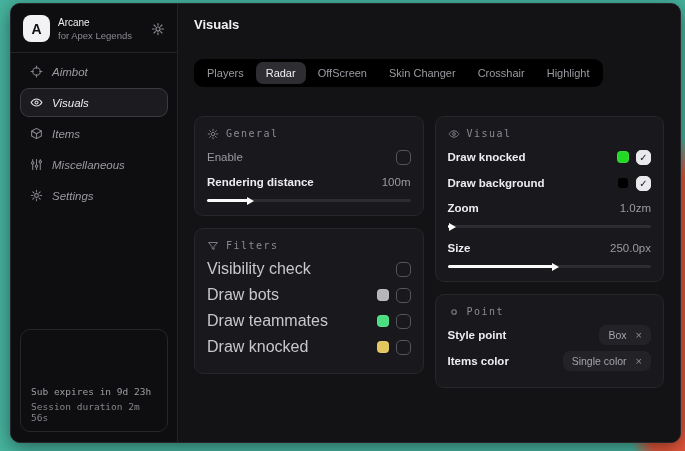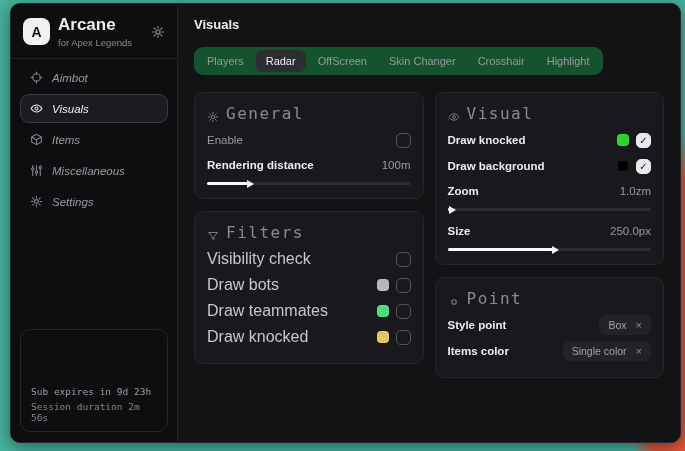--- a/index.html
+++ b/index.html
@@ -14,47 +14,47 @@
     position:absolute; left:10px; top:3px; right:4px; bottom:8px;
     background:#111114; border:1px solid #26262b; border-radius:10px;
     display:flex; overflow:hidden; box-shadow:0 4px 18px rgba(0,0,0,.45);
   }
   
   .sidebar { width:167px; background:#0e0e11; border-right:1px solid #222227; display:flex; flex-direction:column; }
   .sb-header { display:flex; align-items:center; gap:8px; padding:11px 12px 10px; border-bottom:1px solid #222227; }
   .logo { width:27px; height:27px; background:#f2f2f4; color:#101013; border-radius:8px;
           display:flex; align-items:center; justify-content:center; font-weight:700; font-size:14px; flex:none; }
   .app-names { flex:1; min-width:0; }
-  .app-name { font-size:17px; font-weight:700; color:#ededf0; }
+  .app-name { font-size:10px; font-weight:400; color:#ededf0; }
   .app-sub  { font-size:9.5px; color:#8b8b92; margin-top:2px; }
   .sb-gear { color:#8b8b92; display:flex; }
   .category { font-size:9.5px; color:#73737a; padding:12px 14px 4px; letter-spacing:.4px; }
   .nav { display:flex; flex-direction:column; gap:2px; padding:4px 9px; }
   .nav-item { display:flex; align-items:center; gap:9px; padding:7px 9px; border-radius:9px;
               border:1px solid transparent; color:#9a9aa1; font-size:11.5px; cursor:pointer;font-style:italic; }
   .nav-item .nicon { display:flex; color:#84848b; }
   .nav-item.active { background:#1c1c20; border-color:#3a3a40; color:#ededf0; }
   .nav-item.active .nicon { color:#e0e0e4; }
   .sb-footer { margin-top:auto; margin:auto 9px 10px; border:1px solid #26262b; border-radius:10px;
                padding:8px 10px; font-family:"DejaVu Sans Mono",monospace; }
   .sb-footer .l1 { font-size:9.5px; color:#9d9da4;margin-top:48px; }
   .sb-footer .l2 { font-size:9.5px; color:#84848b; margin-top:4px; }
   
   .main { flex:1; display:flex; flex-direction:column; background:#131316; }
   .main-header { padding:13px 16px 11px; }
   .main-title { font-size:13px; font-weight:700; color:#f0f0f3; }
-  .tabs { margin:4px 16px; background:#14532d; border-radius:9px; display:inline-flex; align-self:flex-start;
+  .tabs { margin:16px 16px; background:#000000; border-radius:9px; display:inline-flex; align-self:flex-start;
           padding:3px; gap:2px; }
   .tab { font-size:11px; color:#9a9aa1; padding:5px 10px; border-radius:7px; cursor:pointer; white-space:nowrap; }
   .tab.active { background:#2d2d32; color:#f0f0f3; }
   .content { display:flex; gap:11px; padding:13px 16px; align-items:flex-start; }
   .col { flex:1; display:flex; flex-direction:column; gap:12px; min-width:0; }
   .panel { background:#19191d; border:1px solid #26262b; border-radius:9px; padding:11px 12px 13px; }
-  .panel-title { display:flex; align-items:flex-end; gap:7px; font-family:"DejaVu Sans Mono",monospace;
-                 font-size:16px; letter-spacing:1.5px; color:#8a8a91; margin-bottom:4px; }
+  .panel-title { display:flex; align-items:flex-start; gap:7px; font-family:"DejaVu Sans Mono",monospace;
+                 font-size:10px; letter-spacing:1.5px; color:#8a8a91; margin-bottom:4px; }
   .panel-title .picon { display:flex; color:#7c7c83; }
   .row { display:flex; align-items:center; justify-content:space-between; min-height:26px; }
   .row-controls { display:flex; align-items:center; gap:7px; }
   .label-dim { font-size:11.5px; color:#9a9aa1; }
   .label-mid { font-size:16px; color:#c7c7cc; }
   .label-strong { font-size:11.5px; font-weight:700; color:#ededf0; }
   .value { font-size:11.5px; color:#9a9aa1;margin-left:40px; }
   .checkbox { width:15px; height:15px; border:1.5px solid #55555c; border-radius:5px; background:transparent;
               display:flex; align-items:center; justify-content:center; font-size:10px; color:transparent; cursor:pointer; }
   .checkbox:not(:empty) { background:#e9e9ec; border-color:#e9e9ec; color:#17171a; font-weight:700; }

